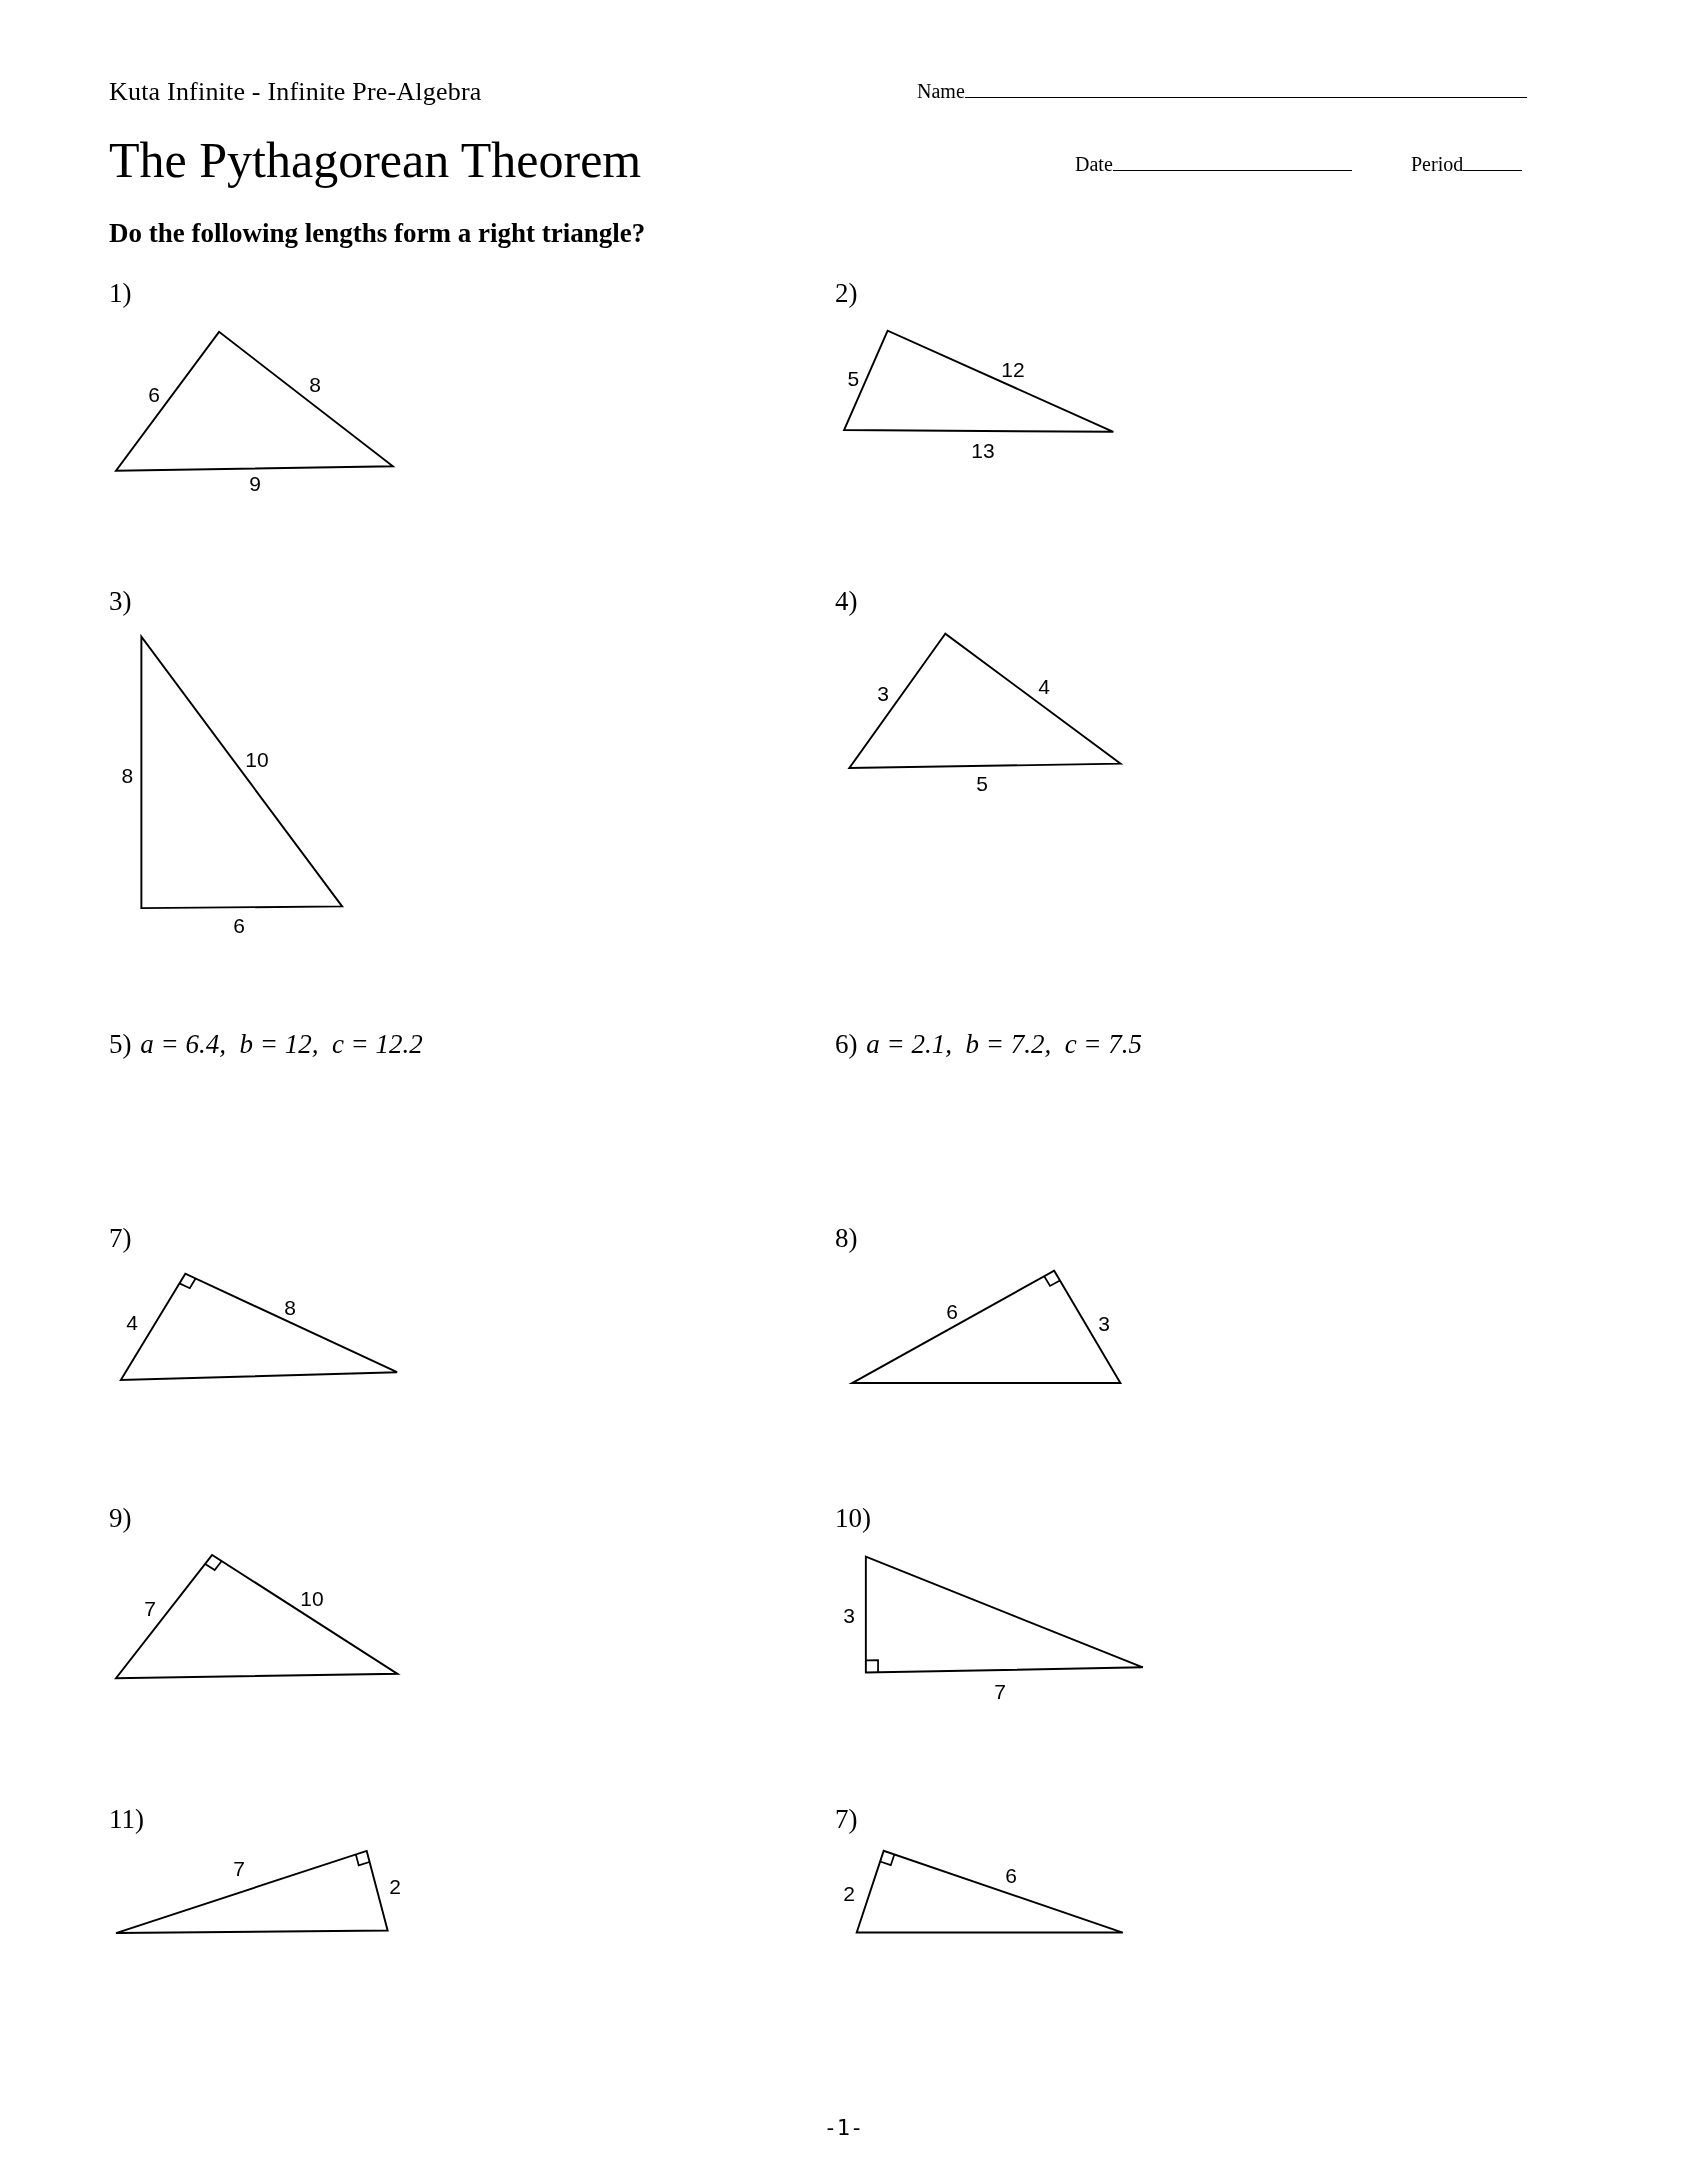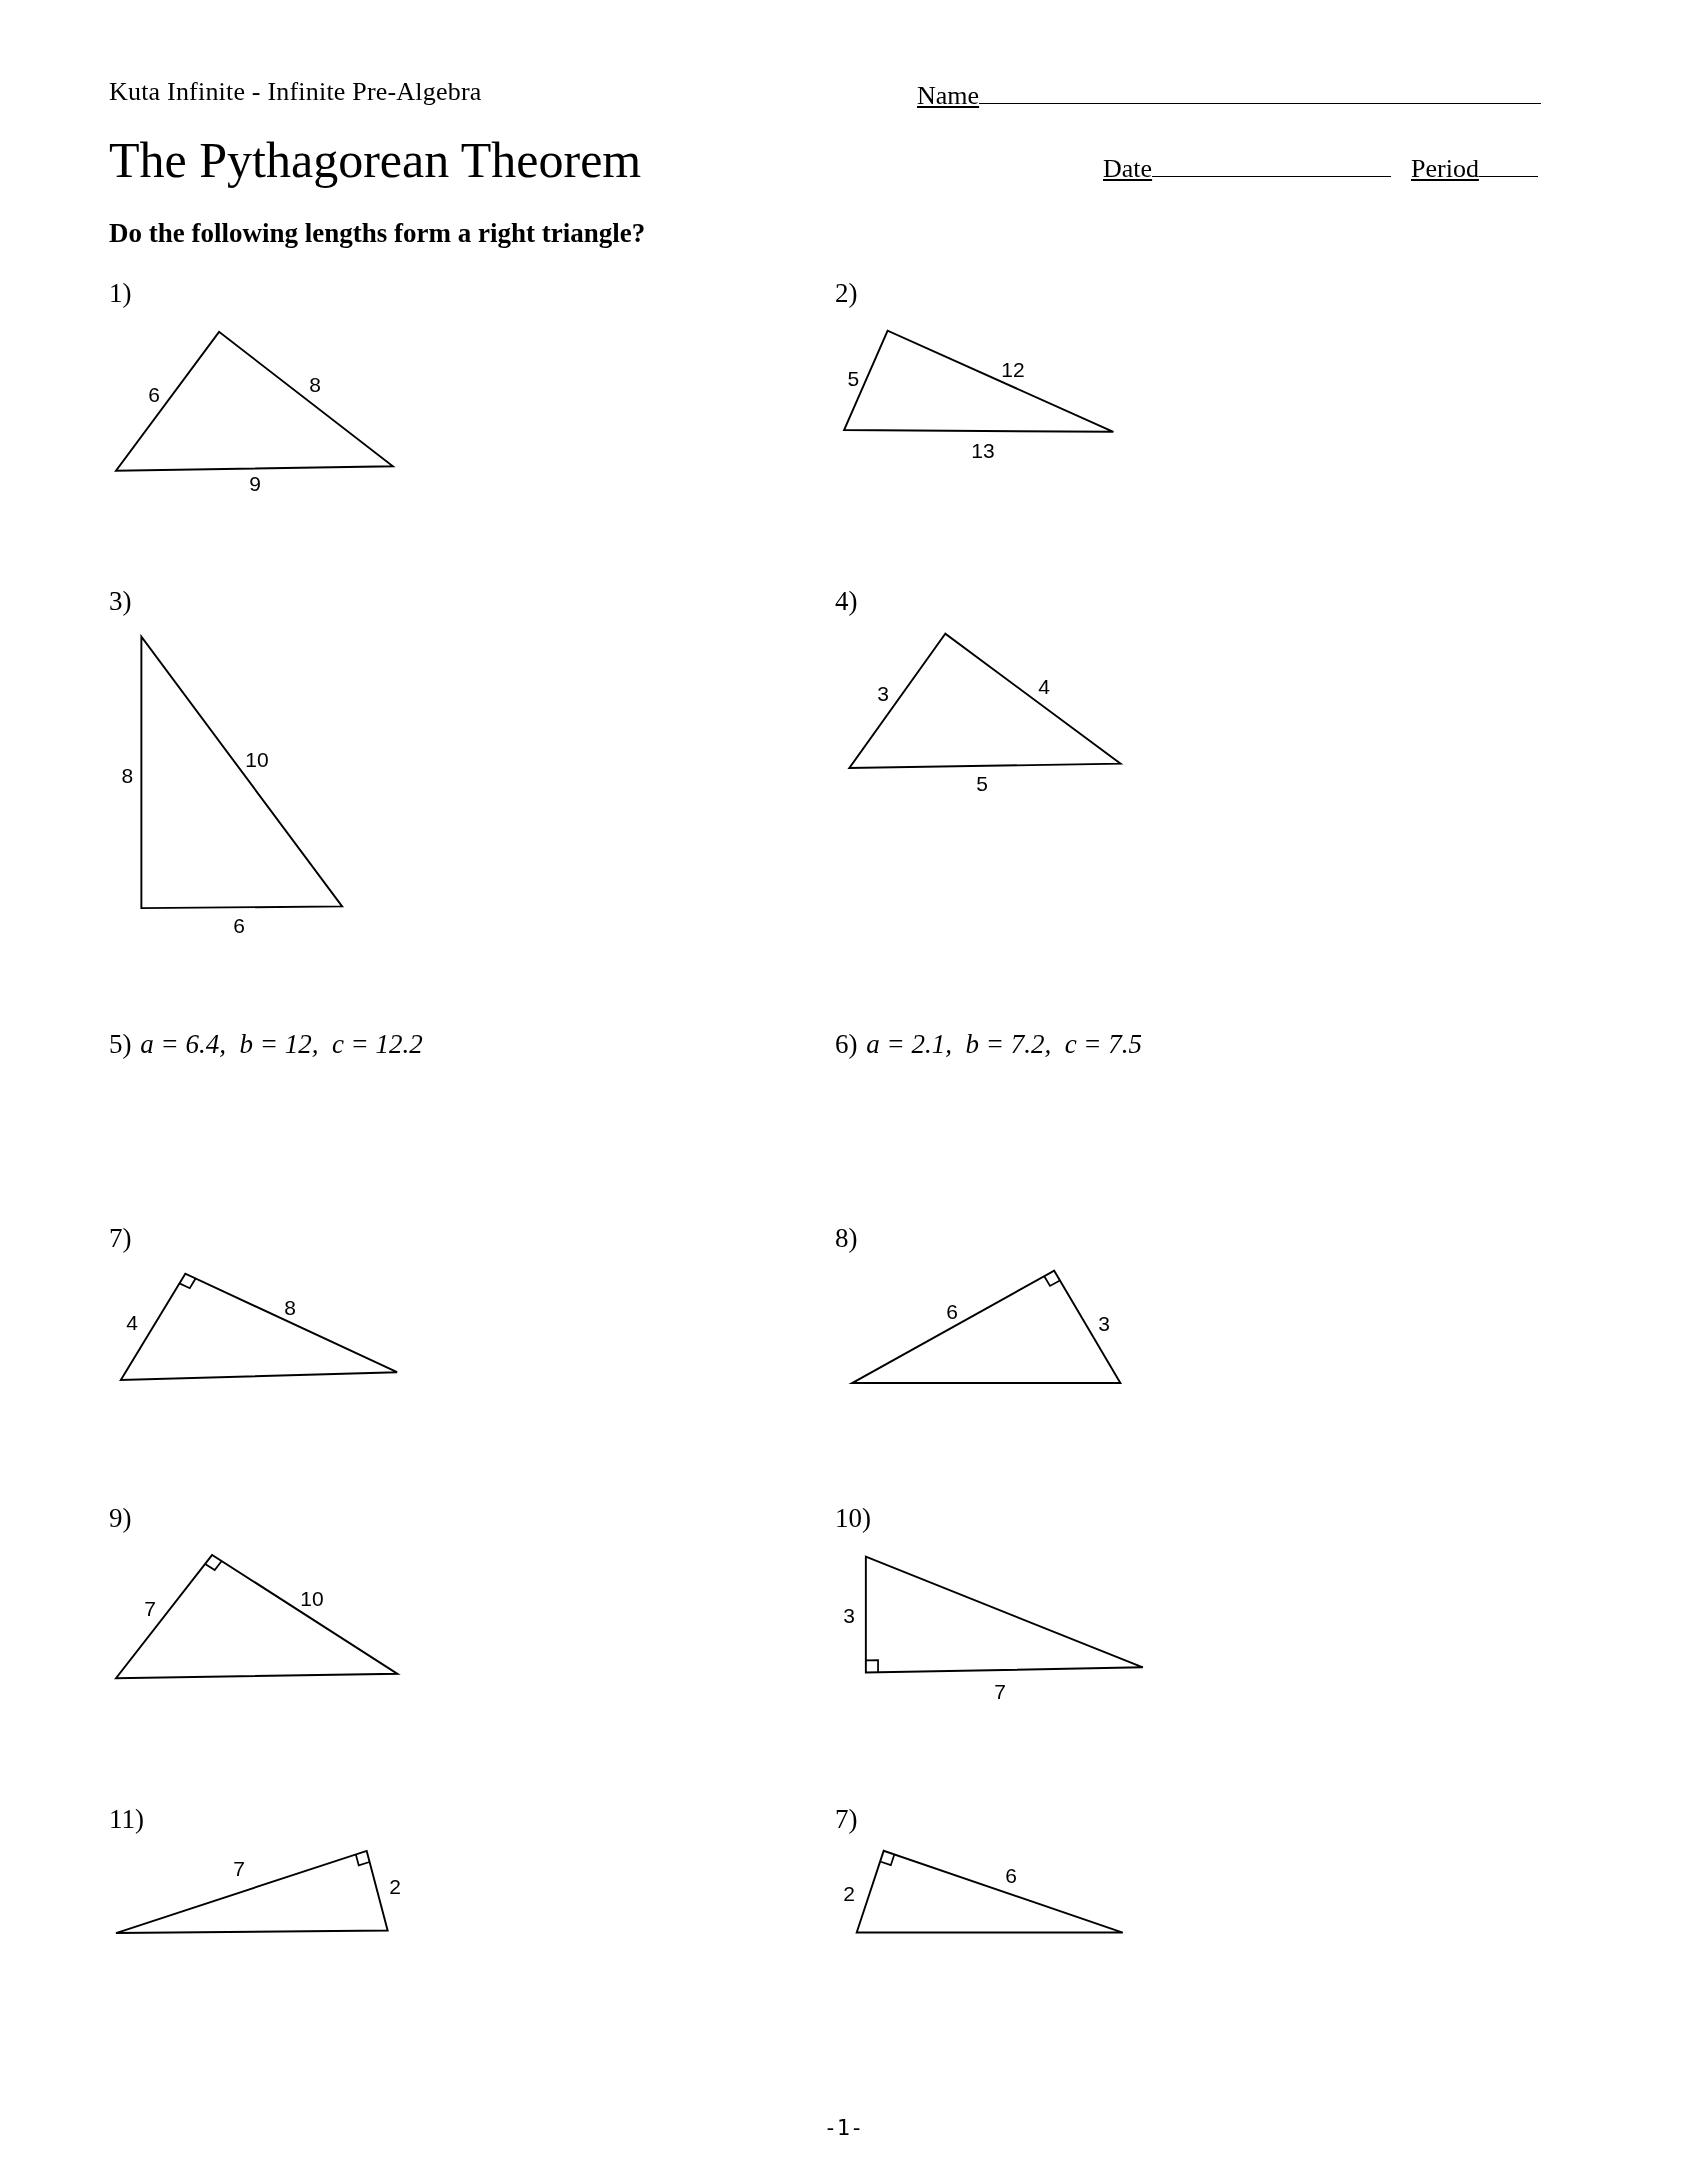--- a/index.html
+++ b/index.html
@@ -15,22 +15,21 @@
     color: #000000;
     font-family: "Liberation Serif", serif;
     overflow: hidden;
   }
   .abs { position: absolute; }
   .brand {
     font-size: 26px;
     letter-spacing: 0.2px;
   }
   .hlabel {
-    font-size: 26px;
-    text-decoration: underline;
+    font-size: 20px;
   }
   .blank {
     display: inline-block;
     border-bottom: 1.7px solid #000;
     height: 1em;
     vertical-align: baseline;
   }
   .title {
     font-size: 50px;
     font-weight: 400;
@@ -87,21 +86,21 @@
 <div id="page">
 
   <div class="abs brand" style="left:109px; top:77px;">Kuta Infinite - Infinite Pre-Algebra</div>
 
   <div class="abs hlabel" style="left:917px; top:77px;">
     <span>Name</span><span class="blank" style="width:562px;"></span>
   </div>
 
   <div class="abs title" style="left:109px; top:131px;">The Pythagorean Theorem</div>
 
-  <div class="abs hlabel" style="left:1075px; top:150px;margin-left:28px;">
+  <div class="abs hlabel" style="left:1075px; top:150px;">
     <span>Date</span><span class="blank" style="width:239px;"></span>
   </div>
   <div class="abs hlabel" style="left:1411px; top:150px;">
     <span>Period</span><span class="blank" style="width:59px;"></span>
   </div>
 
   <div class="abs section-heading" style="left:109px; top:218px;">Do the following lengths form a right triangle?</div>
 
   <div class="problem" style="left:109px; top:278px; width:349px; height:253px;">
     <span class="pnum">1)</span>

